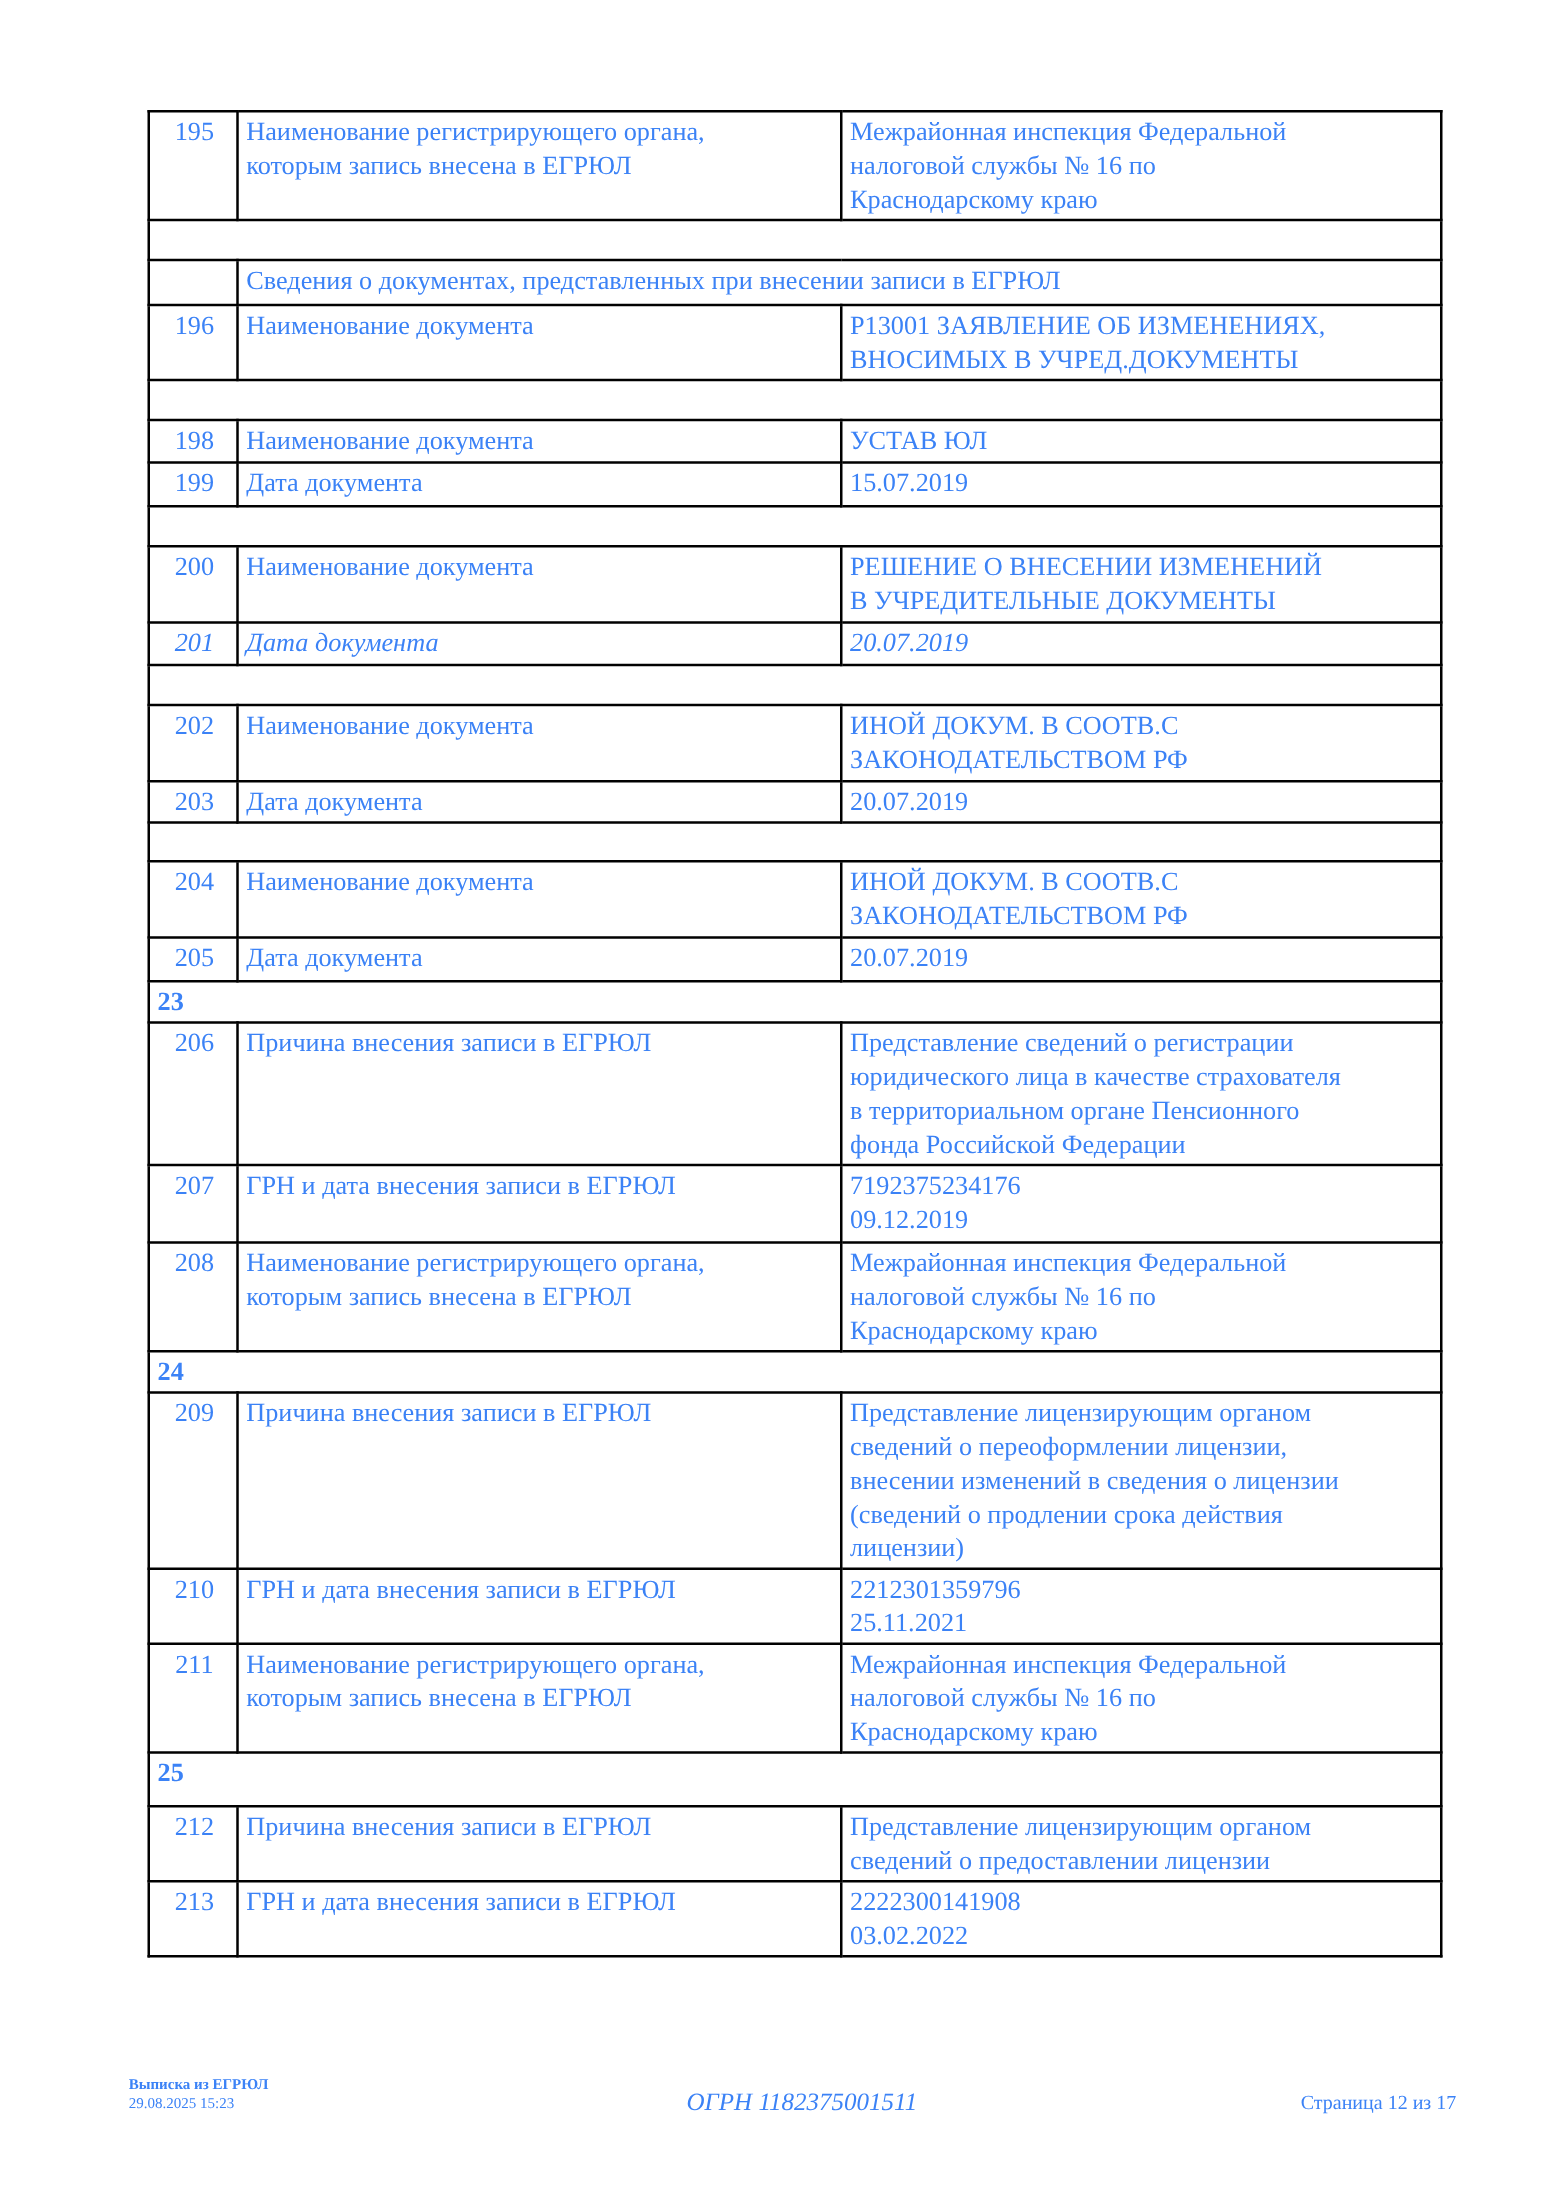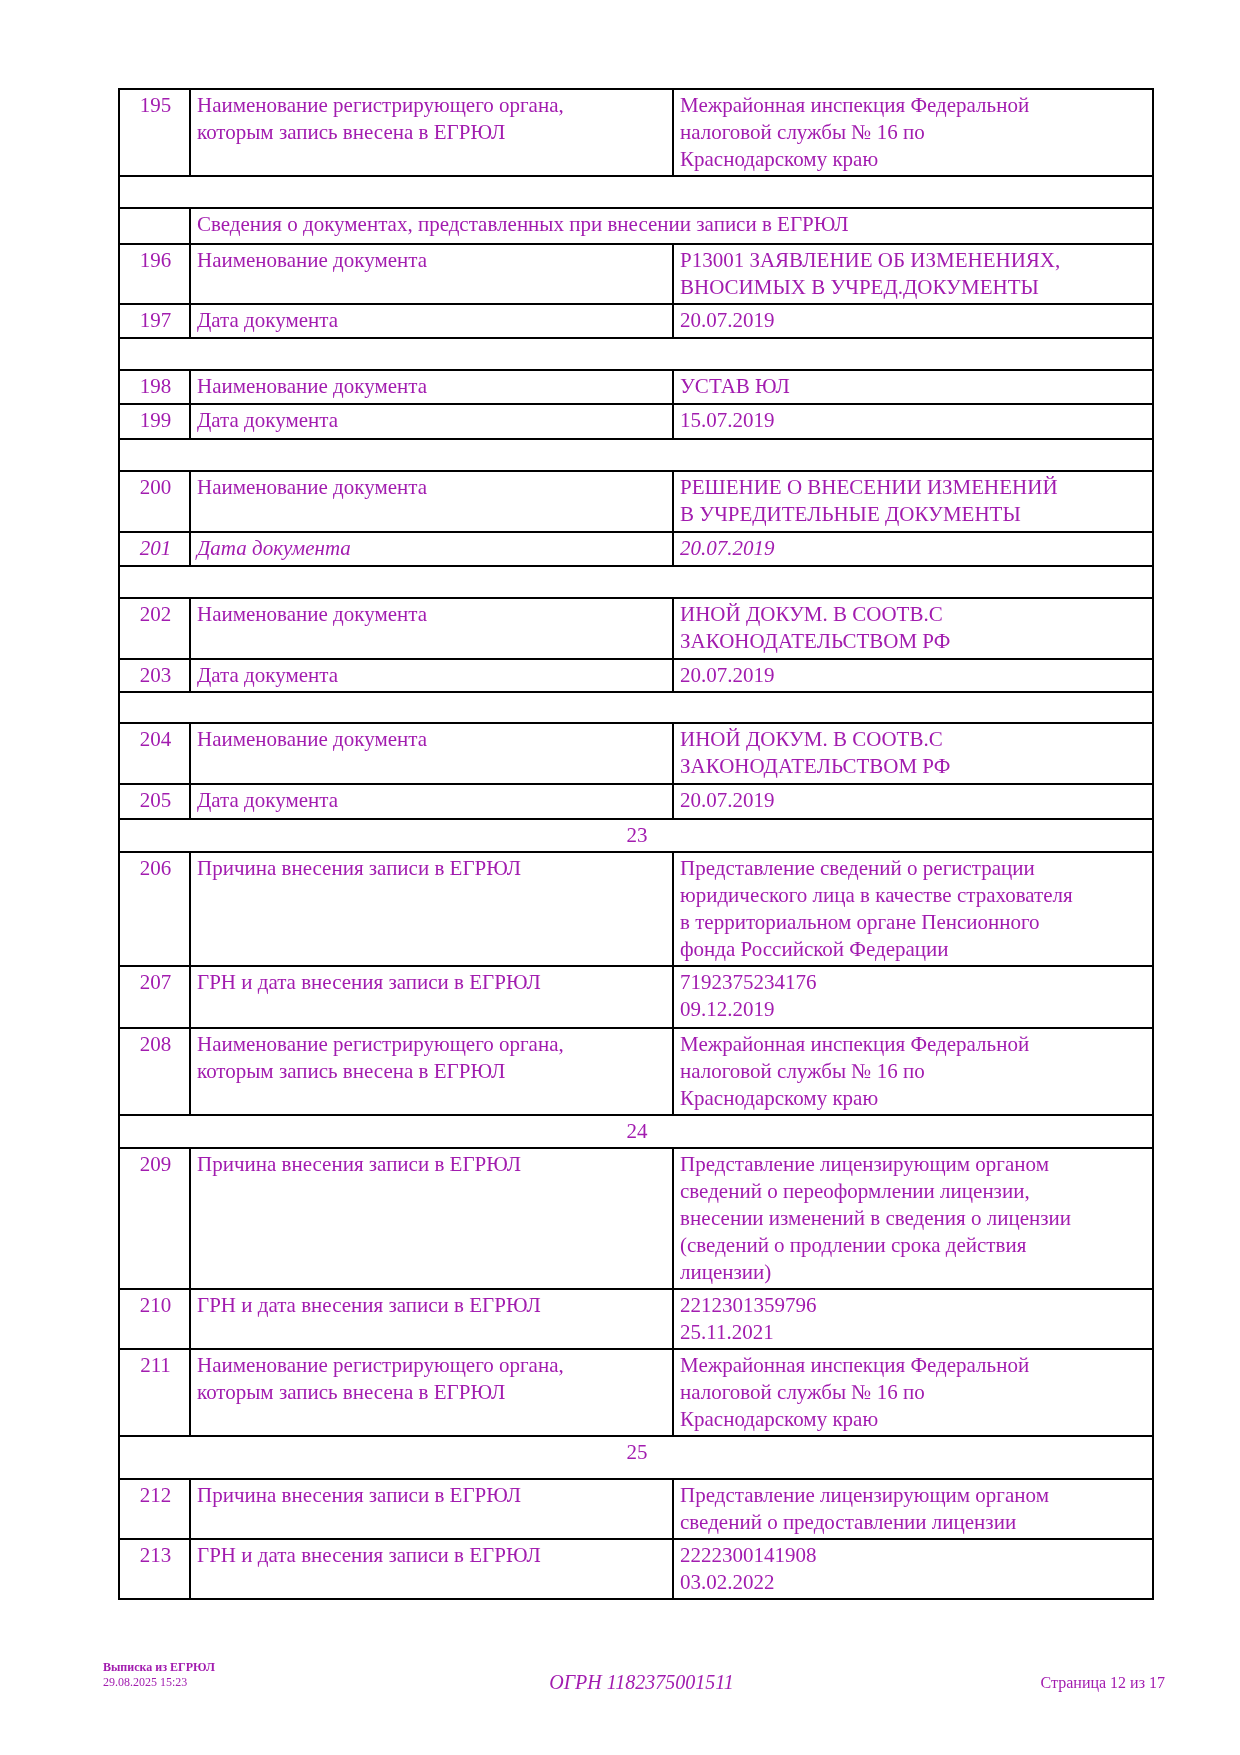--- a/index.html
+++ b/index.html
@@ -6,21 +6,21 @@
     margin: 0;
     padding: 0;
     background: #ffffff;
   }
   .page {
     position: relative;
     width: 1240px;
     height: 1755px;
     background: #ffffff;
     font-family: "Liberation Serif", "DejaVu Serif", serif;
-    color: #a21caf;
+    color: #3b82f6;
     overflow: hidden;
   }
   table.doc-table {
     position: absolute;
     left: 118px;
     top: 88px;
     width: 1034px;
     border-collapse: collapse;
     table-layout: fixed;
   }
@@ -34,23 +34,23 @@
   }
   td.num {
     text-align: center;
     padding-left: 2px;
     padding-right: 2px;
   }
   td.label, td.value, td.hdr {
     white-space: pre-line;
   }
   td.section {
-    text-align: center;
+    text-align: left;
     vertical-align: middle;
-    font-weight: normal;
+    font-weight: bold;
     padding: 0;
   }
   td.spacer {
     padding: 0;
   }
   .footer-left {
     position: absolute;
     left: 103px;
     top: 1660px;
     font-size: 12px;
@@ -104,25 +104,20 @@
         <tr style="height: 36px; margin-top: 18px;">
           <td class="num"></td>
           <td class="hdr" colspan="2">Сведения о документах, представленных при внесении записи в ЕГРЮЛ</td>
         </tr>
         <tr style="height: 59px;">
           <td class="num">196</td>
           <td class="label">Наименование документа</td>
           <td class="value">Р13001 ЗАЯВЛЕНИЕ ОБ ИЗМЕНЕНИЯХ,
 ВНОСИМЫХ В УЧРЕД.ДОКУМЕНТЫ</td>
         </tr>
-        <tr style="height: 34px;">
-          <td class="num">197</td>
-          <td class="label">Дата документа</td>
-          <td class="value">20.07.2019</td>
-        </tr>
         <tr style="height: 32px;">
           <td class="spacer" colspan="3"></td>
         </tr>
         <tr style="height: 34px;">
           <td class="num">198</td>
           <td class="label">Наименование документа</td>
           <td class="value">УСТАВ ЮЛ</td>
         </tr>
         <tr style="height: 35px; border-radius: 13px;">
           <td class="num">199</td>

